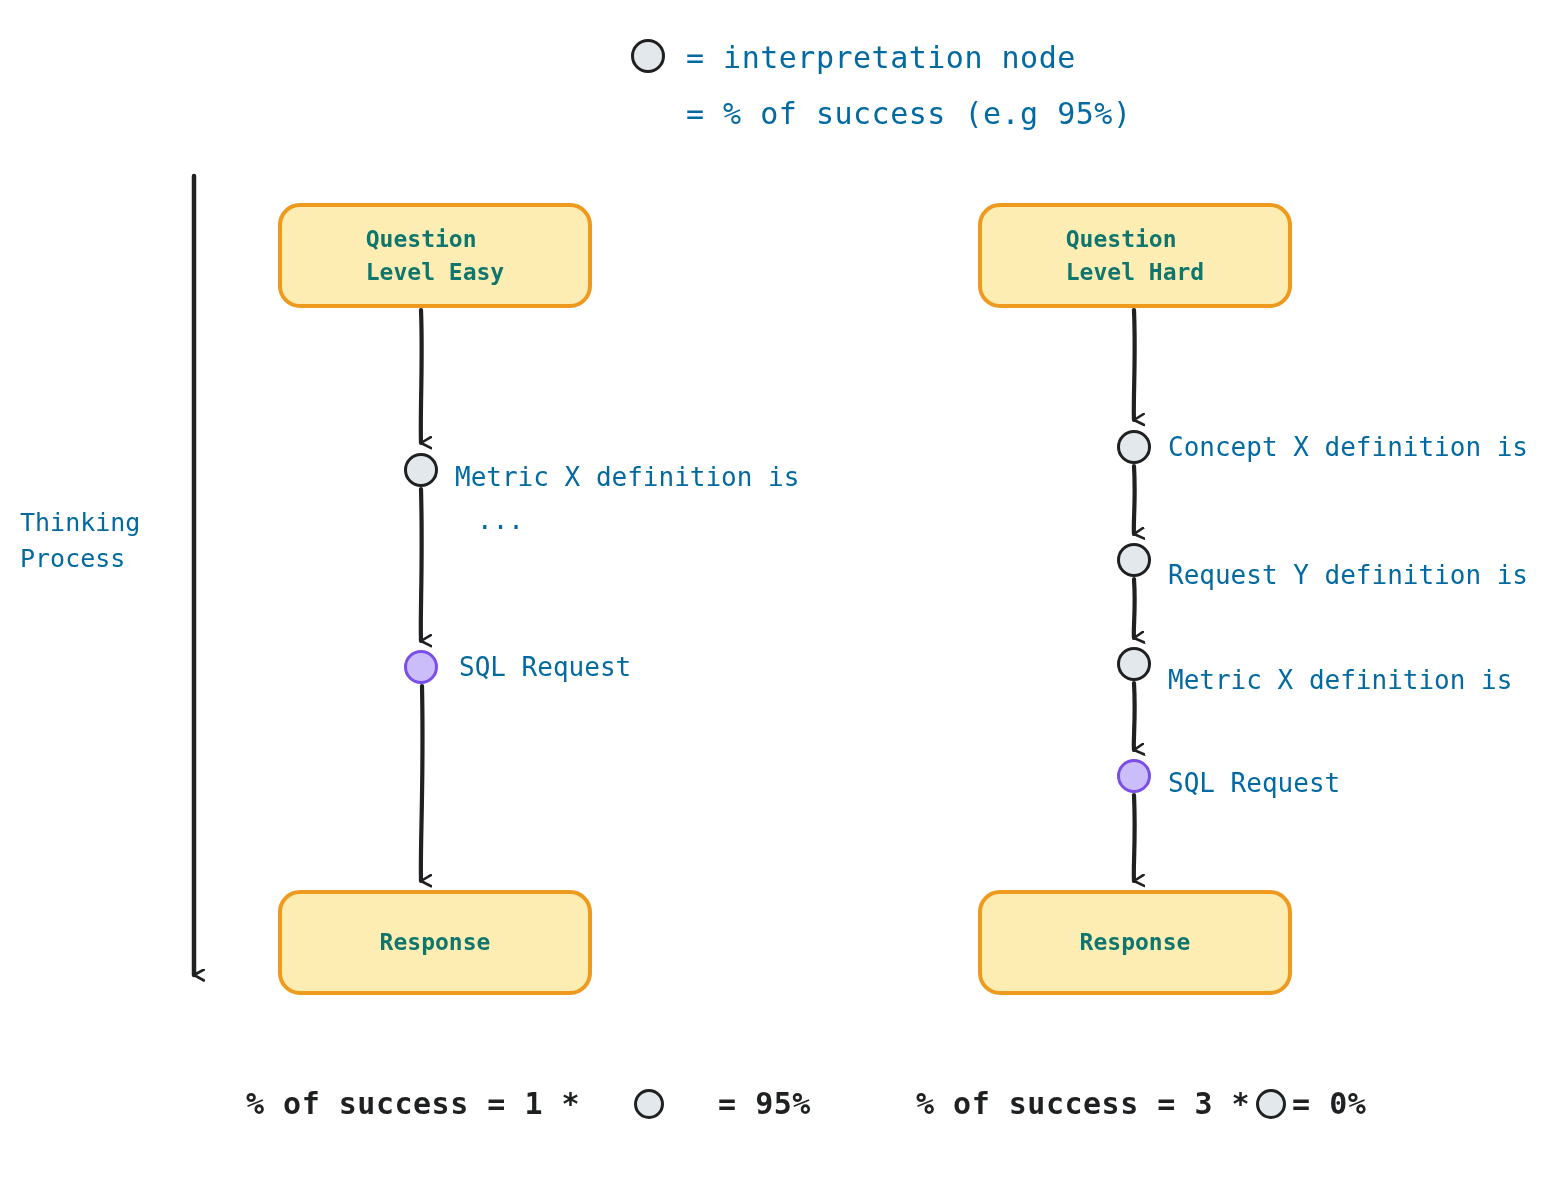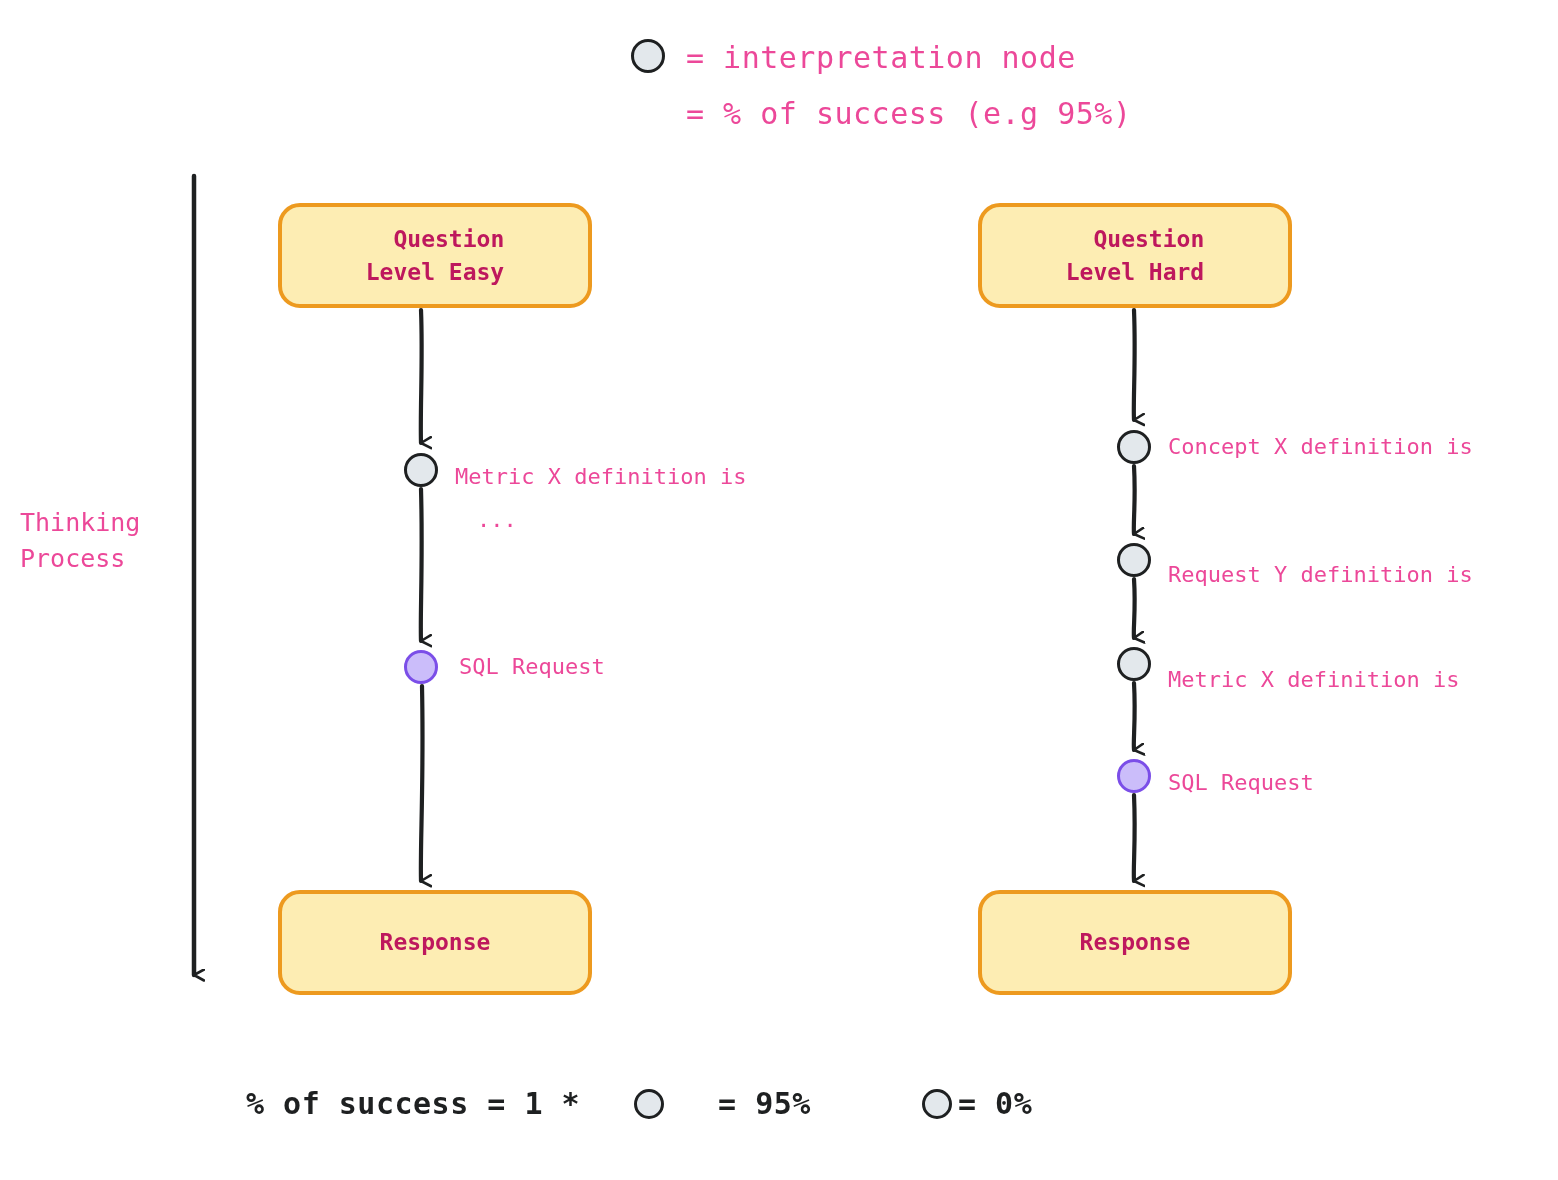--- a/index.html
+++ b/index.html
@@ -18,21 +18,21 @@
   #canvas {
     position: absolute;
     inset: 0;
     width: 1558px;
     height: 1180px;
   }
   .txt {
     position: absolute;
     white-space: pre;
     font-family: "DejaVu Sans Mono", "Liberation Mono", monospace;
-    color: #ec4899;
+    color: #0369a1;
   }
 
   
   .legend-line {
     font-size: 30px;
     letter-spacing: 0.5px;
   }
   #legend-line1 { left: 686px; top: 40px; }
   #legend-line2 { left: 686px; top: 88px; margin-top: 8px; }
 
@@ -47,22 +47,22 @@
   
   .flowbox {
     position: absolute;
     box-sizing: border-box;
     background: #FDEDB3;
     border: 4px solid #ED9A1F;
     border-radius: 22px;
     display: flex;
     align-items: center;
     justify-content: center;
-    text-align: right;
-    color: #be185d;
+    text-align: left;
+    color: #0f766e;
     font-family: "DejaVu Sans Mono", "Liberation Mono", monospace;
     font-weight: 700;
     font-size: 23px;
     line-height: 33px;
     white-space: pre;
   }
   #box-q-easy  { left: 278px;  top: 203px; width: 314px; height: 105px; }
   #box-q-hard  { left: 978px;  top: 203px; width: 314px; height: 105px; }
   #box-r-left  { left: 278px;  top: 890px; width: 314px; height: 105px; }
   #box-r-right { left: 978px;  top: 890px; width: 314px; height: 105px; }
@@ -73,21 +73,21 @@
     box-sizing: border-box;
     border-radius: 50%;
     width: 34px;
     height: 34px;
   }
   .node.gray   { background: #E3E8EC; border: 3.5px solid #1e2021; }
   .node.purple { background: #CBBDFA; border: 3.5px solid #7B4EE8; }
 
   .node-label {
     position: absolute;
-    font-size: 22px;
+    font-size: 26px;
     white-space: pre;
     line-height: 34px;
   }
 
   
   #node-l1 { left: 404px; top: 453px; }
   #node-l2 { left: 404px; top: 650px; }
   #label-l1 { left: 455px; top: 460px; }
   #label-l1b { left: 477px; top: 503px; }
   #label-l2 { left: 459px; top: 650px; }
@@ -203,15 +203,16 @@
 
 <div class="flowbox" id="box-r-right">Response</div>
 
 <div class="formula" id="formula-left">
   <span>% of success = 1 *</span>
   <span class="chip"></span>
   <span>= 95%</span>
 </div>
 
 <div class="formula" id="formula-right">
+  <span>% of success = 3 *</span>
   <span class="chip"></span>
   <span>= 0%</span>
 </div>
 
 </body></html>

